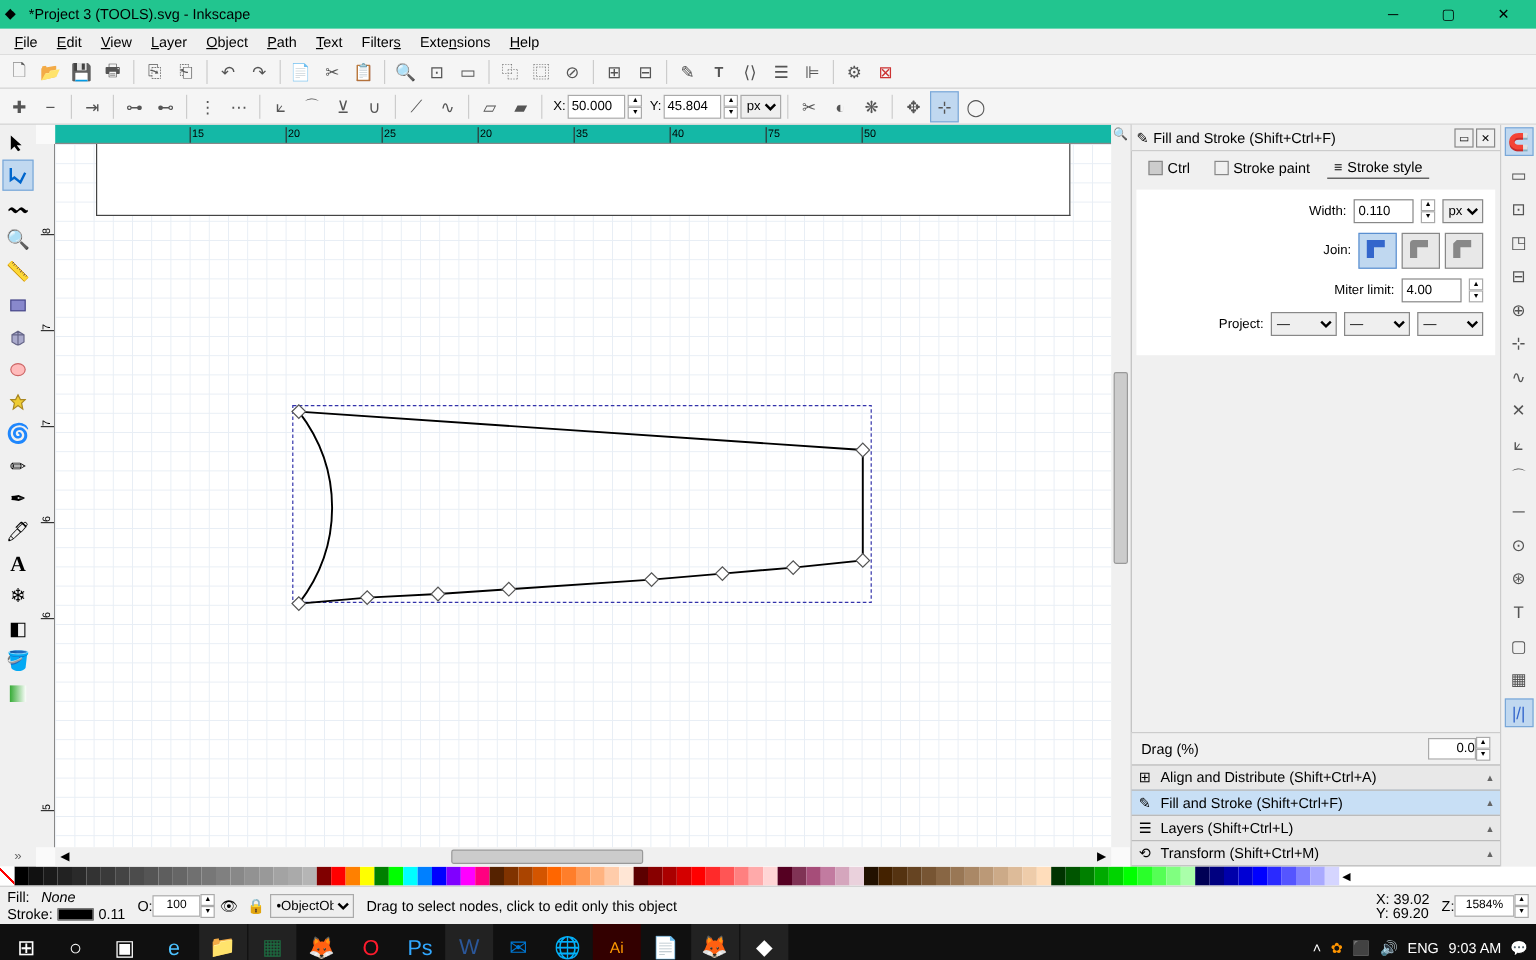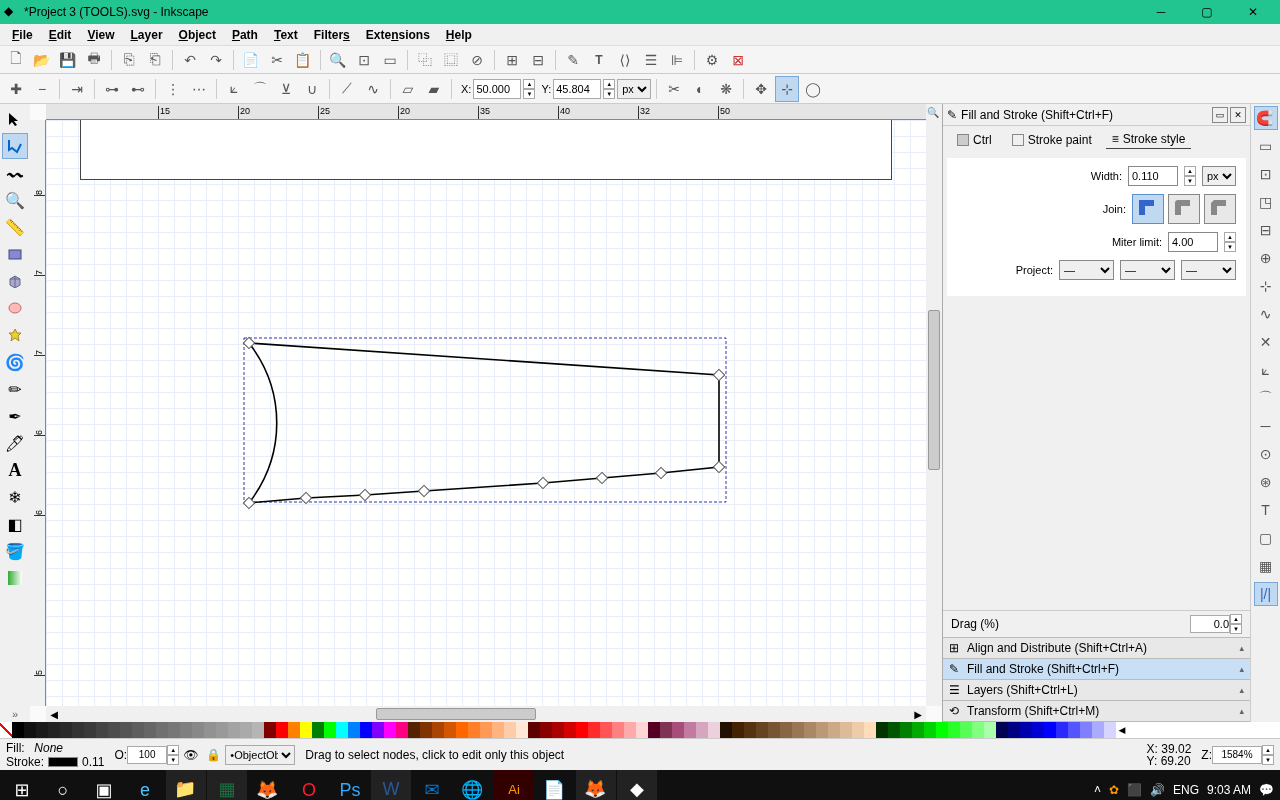--- a/index.html
+++ b/index.html
@@ -2,38 +2,38 @@
 <html><head>
 <meta charset="utf-8">
 <style>
 * { margin:0; padding:0; box-sizing:border-box; font-family:"Segoe UI",Tahoma,sans-serif; font-size:12px; }
 body { width:1280px; height:800px; overflow:hidden; background:#fff; position:relative; }
 .titlebar { height:24px; background:#22c58f; display:flex; align-items:center; padding:0 4px; color:#000; }
 .titlebar .icon { width:16px; height:16px; margin-right:4px; }
 .titlebar .title { flex:1; }
 .titlebar .wbtn { width:46px; height:24px; display:flex; align-items:center; justify-content:center; cursor:pointer; }
 .menubar { height:22px; background:#f0f0f0; display:flex; align-items:center; padding:0 4px; border-bottom:1px solid #ddd; }
-.menubar span { padding:2px 8px; cursor:pointer;font-weight:bold; }
+.menubar span { padding:2px 8px; cursor:pointer; }
 .menubar span u { text-decoration:underline; }
 .toolbar { height:28px; background:#f5f5f5; border-bottom:1px solid #ccc; display:flex; align-items:center; padding:0 4px; gap:2px; }
 .tbtn { width:24px; height:24px; display:flex; align-items:center; justify-content:center; cursor:pointer; border:1px solid transparent; font-size:14px; color:#555; }
 .tsep { width:1px; height:20px; background:#ccc; margin:0 3px; }
 .toolbar2 { height:30px; background:#f5f5f5; border-bottom:1px solid #ccc; display:flex; align-items:center; padding:0 4px; gap:2px; }
 .toolbar2 .tbtn { width:24px; height:26px; }
 .toolbar2 .coord-lbl { margin-left:4px; font-size:11px; }
 .toolbar2 input.coord { width:48px; height:20px; font-size:11px; padding:0 2px; border:1px solid #aaa; }
 .toolbar2 select { height:20px; font-size:11px; border:1px solid #aaa; }
 .spin { display:inline-flex; flex-direction:column; height:20px; width:12px; vertical-align:middle; }
 .spin div { flex:1; border:1px solid #aaa; font-size:6px; display:flex; align-items:center; justify-content:center; background:#fff; cursor:pointer; }
 .main { display:flex; height:618px; }
 .toolbox { width:30px; background:#f0f0f0; display:flex; flex-direction:column; align-items:center; padding-top:2px; gap:1px; }
 .tool { width:26px; height:26px; display:flex; align-items:center; justify-content:center; cursor:pointer; border:1px solid transparent; font-size:16px; }
 .tool.active { background:#c0d8f0; border:1px solid #7aa8d8; }
 .canvas-wrap { flex:1; position:relative; background:#fafafa; overflow:hidden; }
-.ruler-h { position:absolute; top:0; left:16px; right:16px; height:16px; background:#e5e5e5; border-bottom:1px solid #888; font-size:8px; overflow:hidden; }
+.ruler-h { position:absolute; top:0; left:16px; right:16px; height:16px; background:#14b8a6; border-bottom:1px solid #888; font-size:8px; overflow:hidden; }
 .ruler-v { position:absolute; top:16px; left:0; width:16px; bottom:16px; background:#f0f0f0; border-right:1px solid #888; font-size:8px; overflow:hidden; }
 .ruler-h .tick { position:absolute; top:2px; border-left:1px solid #333; height:14px; padding-left:1px; font-size:9px; }
 .ruler-v .tick { position:absolute; left:2px; border-top:1px solid #333; width:14px; writing-mode:vertical-rl; text-orientation:mixed; font-size:9px; transform:rotate(180deg); transform-origin:8px 8px; }
 .canvas-area { position:absolute; top:16px; left:16px; right:16px; bottom:16px; background:#fff; overflow:hidden; }
 .grid { position:absolute; inset:0; background-image: linear-gradient(#e8eef5 1px,transparent 1px),linear-gradient(90deg,#e8eef5 1px,transparent 1px); background-size:16px 16px; }
 .page-bg { position:absolute; top:0; left:34px; width:812px; height:60px; background:#fff; border:1px solid #444; border-top:none; }
 .shape { position:absolute; top:215px; left:195px; }
 .shape svg path { stroke:#000; stroke-width:1.6; fill:none; }
 .shape svg .sel { stroke:#33a; stroke-dasharray:3 2; stroke-width:1; fill:none; }
 .shape svg .node { fill:#fff; stroke:#555; stroke-width:1; }
@@ -260,21 +260,21 @@
   </div>
 
   <div class="canvas-wrap">
     <div class="ruler-h">
       <div class="tick" style="left:112px">15</div>
         <div class="tick" style="left:192px">20</div>
       <div class="tick" style="left:272px">25</div>
         <div class="tick" style="left:352px">20</div>
       <div class="tick" style="left:432px">35</div>
         <div class="tick" style="left:512px">40</div>
-      <div class="tick" style="left:592px">32</div>
+      <div class="tick" style="left:592px">75</div>
         <div class="tick" style="left:672px">50</div>
     </div>
     <div class="ruler-v">
       <div class="tick" style="top:60px">8</div>
         <div class="tick" style="top:140px">7</div>
       <div class="tick" style="top:220px">7</div>
         <div class="tick" style="top:300px">6</div>
       <div class="tick" style="top:380px">6</div>
         <div class="tick" style="top:540px">5</div>
     </div>

